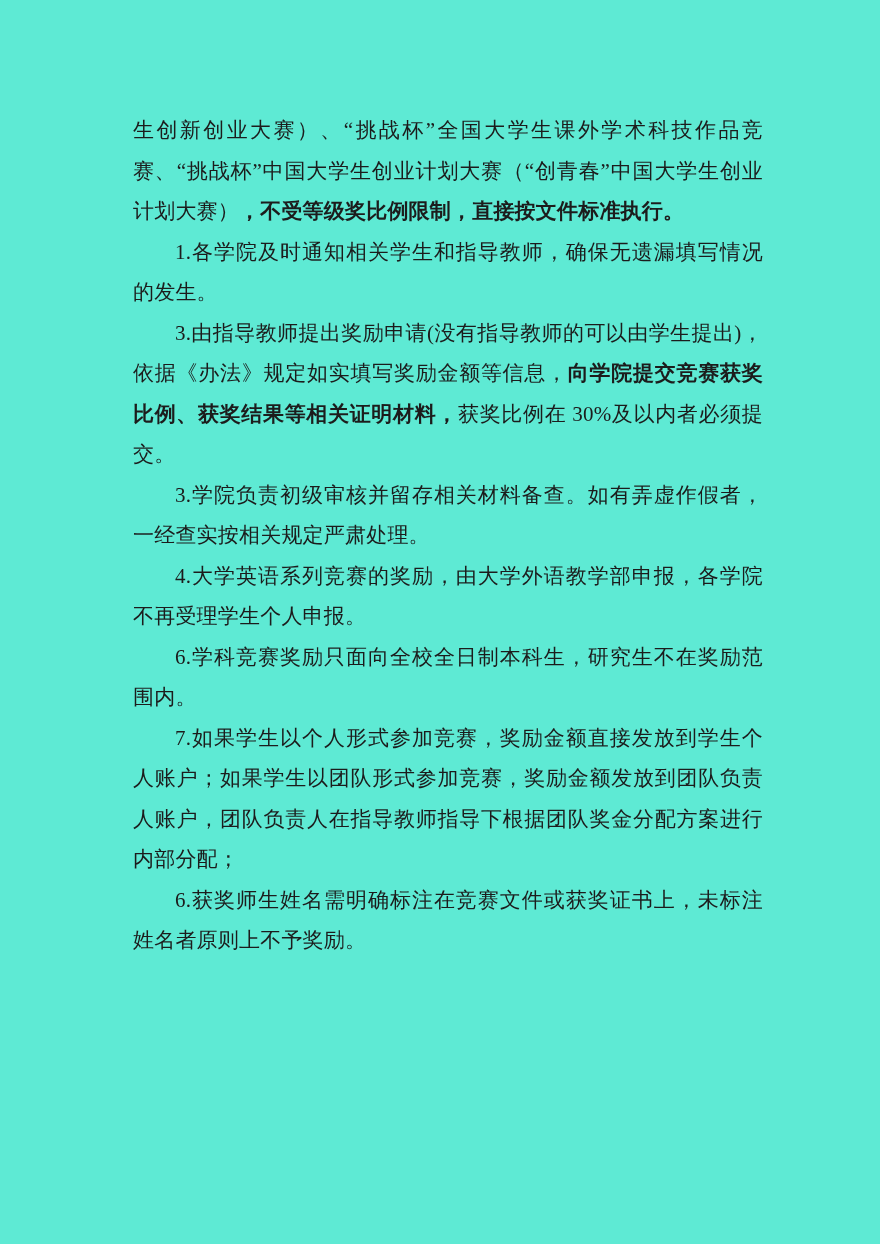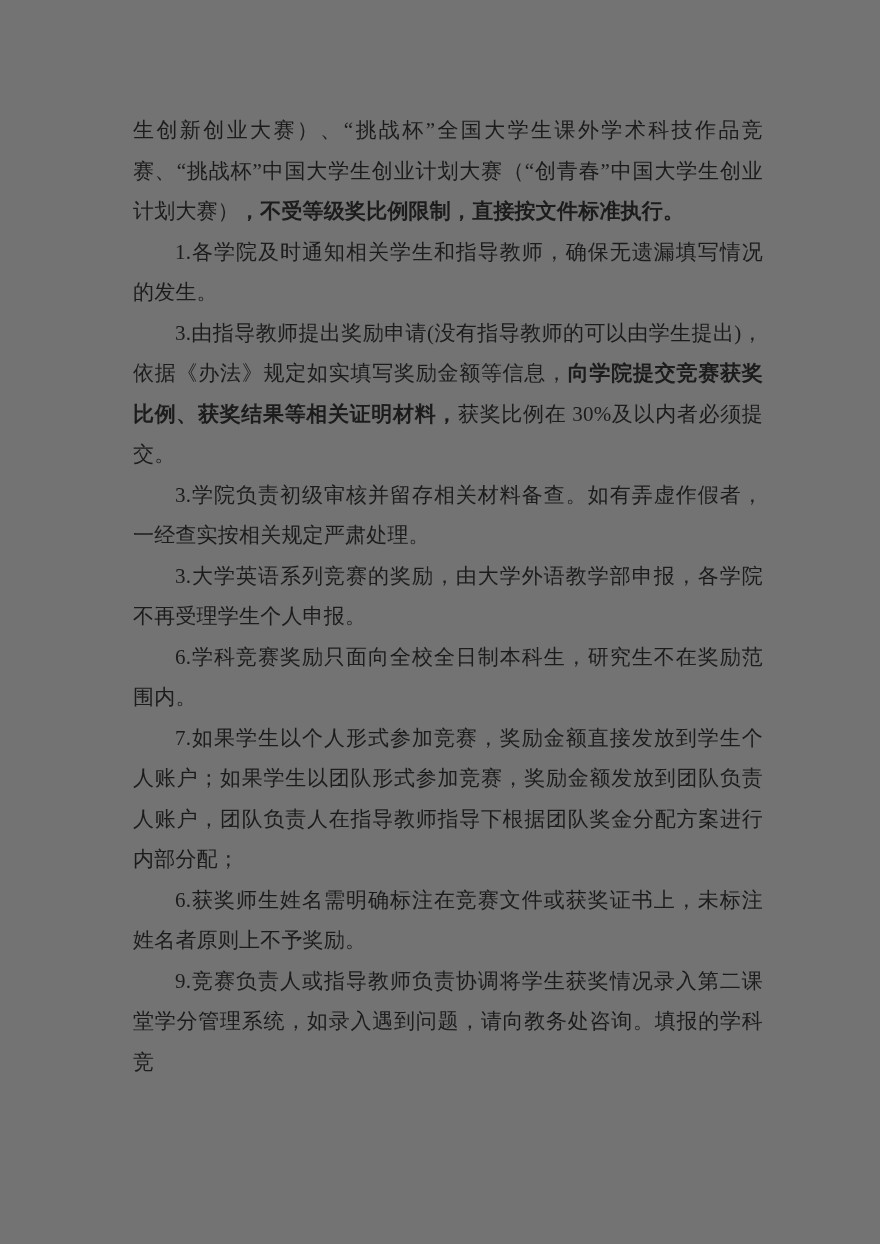--- a/index.html
+++ b/index.html
@@ -5,21 +5,21 @@
   html, body {
     margin: 0;
     padding: 0;
     background: #ffffff;
   }
   .page {
     position: relative;
     width: 880px;
     height: 1244px;
     margin: 0 auto;
-    background: #737373;
+    background: #5eead4;
     overflow: hidden;
     box-sizing: border-box;
     padding: 110px 117px 0 133px;
     font-family: "Liberation Serif", "DejaVu Serif", serif;
     color: #1c1c1c;
   }
   .doc-body {
     width: 630px;
   }
   .para {
@@ -54,25 +54,24 @@
 
     <p class="para no-indent"><span>生创新创业大赛）、“挑战杯”全国大学生课外学术科技作品竞赛、“挑战杯”中国大学生创业计划大赛（“创青春”中国大学生创业计划大赛）</span><span class="seg-bold">，不受等级奖比例限制，直接按文件标准执行。</span></p>
 
 
     <p class="para indent"><span>1.各学院及时通知相关学生和指导教师，确保无遗漏填写情况的发生。</span></p>
 
     <p class="para indent"><span>3.由指导教师提出奖励申请(没有指导教师的可以由学生提出)，依据《办法》规定如实填写奖励金额等信息，</span><span class="seg-bold">向学院提交竞赛获奖比例、获奖结果等相关证明材料，</span><span>获奖比例在 30%及以内者必须提交。</span></p>
 
     <p class="para indent"><span>3.学院负责初级审核并留存相关材料备查。如有弄虚作假者，一经查实按相关规定严肃处理。</span></p>
 
-    <p class="para indent"><span>3.大学英语系列竞赛的奖励，由大学外语教学部申报，各学院不再受理学生个人申报。</span></p>
+    <p class="para indent"><span>4.大学英语系列竞赛的奖励，由大学外语教学部申报，各学院不再受理学生个人申报。</span></p>
 
 
     <p class="para indent"><span>6.学科竞赛奖励只面向全校全日制本科生，研究生不在奖励范围内。</span></p>
 
     <p class="para indent"><span>7.如果学生以个人形式参加竞赛，奖励金额直接发放到学生个人账户；如果学生以团队形式参加竞赛，奖励金额发放到团队负责人账户，团队负责人在指导教师指导下根据团队奖金分配方案进行内部分配；</span></p>
 
     <p class="para indent"><span>6.获奖师生姓名需明确标注在竞赛文件或获奖证书上，未标注姓名者原则上不予奖励。</span></p>
 
-    <p class="para indent"><span>9.竞赛负责人或指导教师负责协调将学生获奖情况录入第二课堂学分管理系统，如录入遇到问题，请向教务处咨询。填报的学科竞</span></p>
 
   </div>
 </div>
 
 </body></html>

